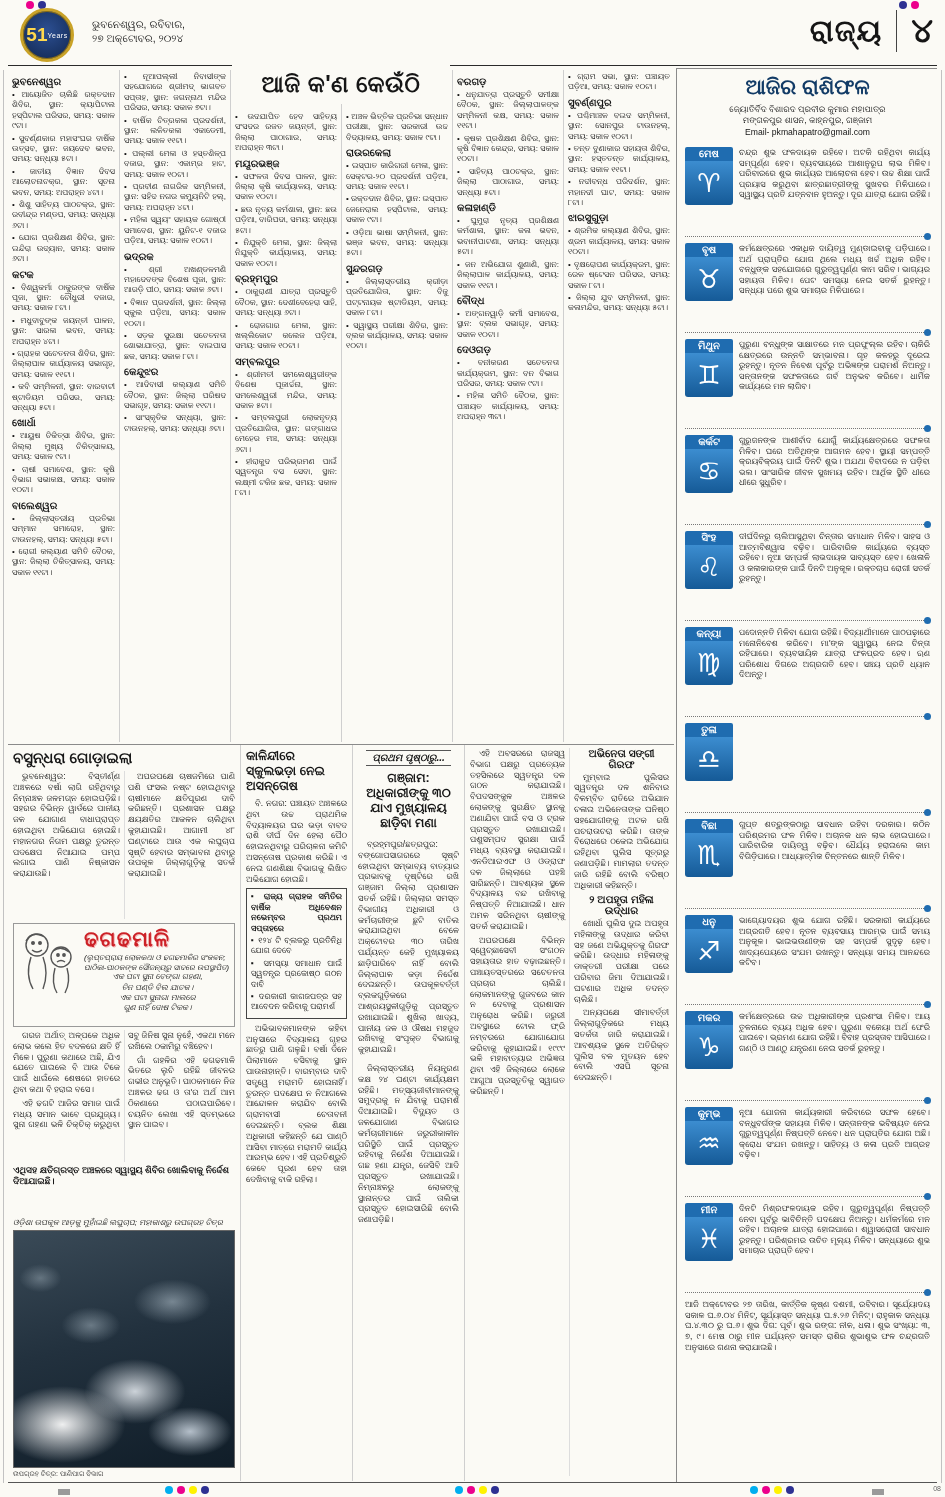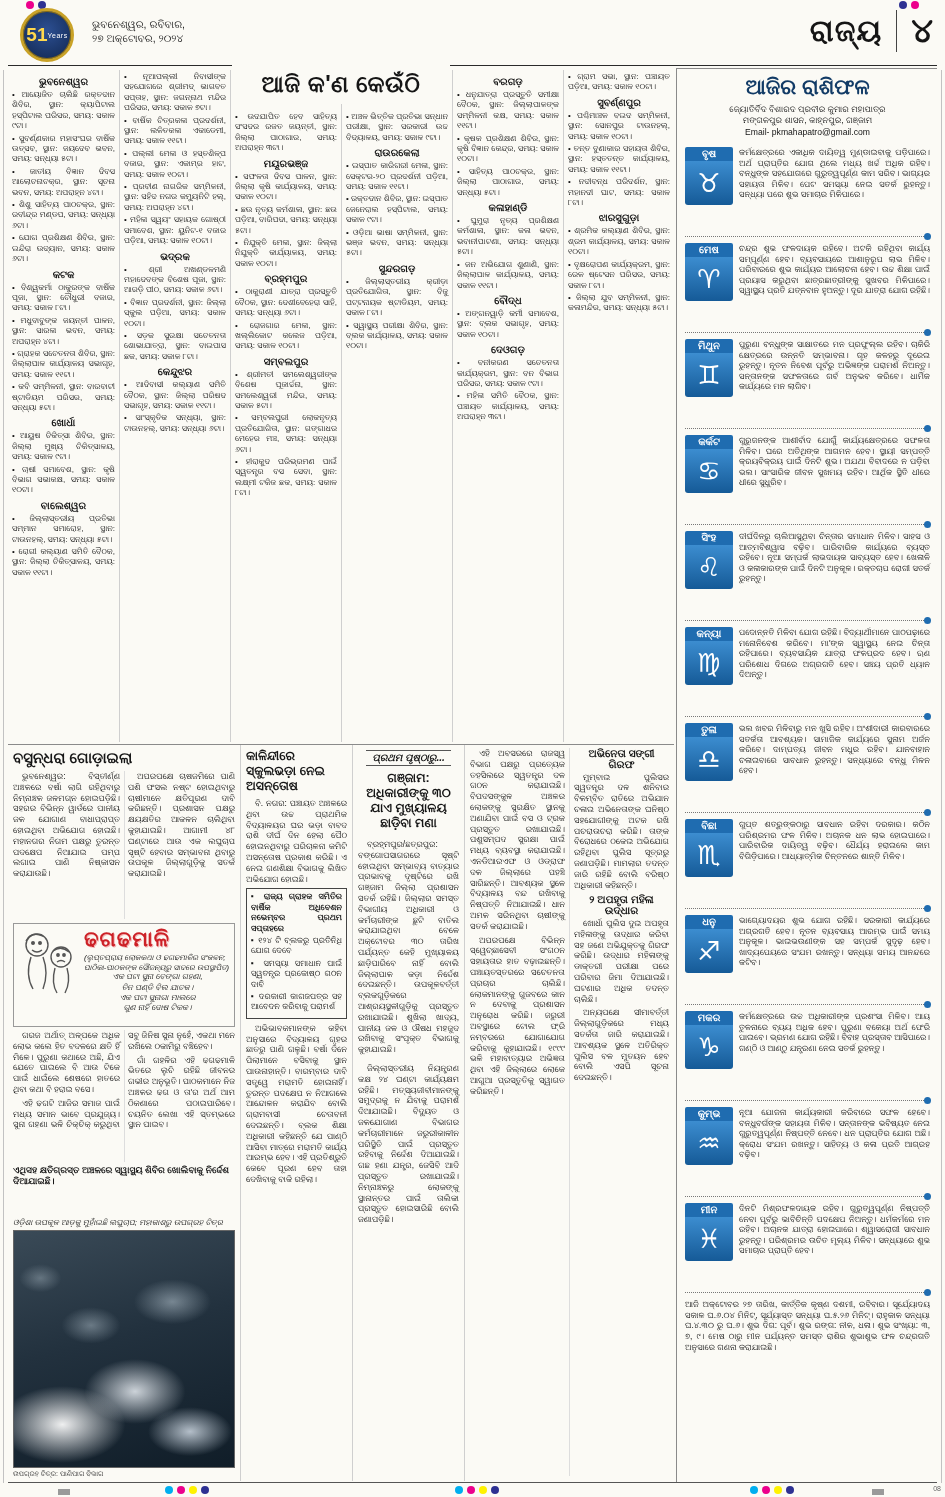--- a/index.html
+++ b/index.html
@@ -33,21 +33,21 @@
   .page-number { font-size:34px; font-weight:bold; }
 
   
   .listings { position:absolute; left:8px; top:70px; width:666px; height:672px; display:flex; overflow:hidden; }
   .list-col { flex:0 0 111px; padding:2px 4px 0 4px; overflow:hidden; }
   .list-col + .list-col { border-left:1px solid #cfcfcf; }
   .list-col.offset { padding-top:42px; }
   .listings-title { position:absolute; left:232px; top:64px; width:218px; height:40px; z-index:2;
           background:#fbfaf5; display:flex; align-items:center; justify-content:center;
           font-size:23px; font-weight:bold; letter-spacing:.5px; }
-  .district-heading { font-size:10px; font-weight:bold; text-align:center; margin:4px 0 2px; }
+  .district-heading { font-size:10px; font-weight:bold; text-align:left; margin:4px 0 2px; }
   .list-item { font-size:8px; line-height:10.4px; text-align:justify; margin-bottom:2px; }
 
   
   .bottom { position:absolute; left:8px; top:744px; width:666px; height:737px;
             border-top:1px solid #8a8a8a; display:flex; overflow:hidden; }
   .bcol { padding:3px 5px; overflow:hidden; height:100%; }
   .bcol + .bcol { border-left:1px solid #cfcfcf; }
   .bcolA { flex:0 0 232px; display:flex; flex-direction:column; }
   .bcolB { flex:0 0 112px; }
   .bcolC { flex:0 0 112px; }
@@ -327,34 +327,34 @@
   </div>
 
   <div class="sidebar">
     <div class="h-title">ଆଜିର ରାଶିଫଳ</div>
     <div class="h-intro">ଜ୍ୟୋତିର୍ବିଦ ବିଶାରଦ ପ୍ରବୀର କୁମାର ମହାପାତ୍ର</div>
     <div class="h-intro">ମଙ୍ଗଳପୁର ଶାସନ, କାହ୍ନପୁର, ଗଞ୍ଜାମ</div>
     <div class="h-email">Email- pkmahapatro@gmail.com</div>
     <div id="signs">
         <div class="sign-row">
           <div class="sign-badge">
+            <div class="sign-name">ମେଷ</div>
+            <div class="sign-icon">♈</div>
+          </div>
+          <div class="sign-text">ଚନ୍ଦ୍ର ଶୁଭ ଫଳଦାୟକ ରହିବେ। ଅଟକି ରହିଥିବା କାର୍ଯ୍ୟ ସମ୍ପୂର୍ଣ୍ଣ ହେବ। ବ୍ୟବସାୟରେ ଆଶାନୁରୂପ ଲାଭ ମିଳିବ। ପରିବାରରେ ଶୁଭ କାର୍ଯ୍ୟର ଆଲୋଚନା ହେବ। ଉଚ୍ଚ ଶିକ୍ଷା ପାଇଁ ପ୍ରୟାସ କରୁଥିବା ଛାତ୍ରଛାତ୍ରୀଙ୍କୁ ସୁଖବର ମିଳିପାରେ। ସ୍ୱାସ୍ଥ୍ୟ ପ୍ରତି ଯତ୍ନବାନ ହୁଅନ୍ତୁ। ଦୂର ଯାତ୍ରା ଯୋଗ ରହିଛି।</div>
+        </div>
+        <div class="sign-row">
+          <div class="sign-badge">
             <div class="sign-name">ବୃଷ</div>
             <div class="sign-icon">♉</div>
           </div>
           <div class="sign-text">କର୍ମକ୍ଷେତ୍ରରେ ଏକାଧିକ ଦାୟିତ୍ୱ ମୁଣ୍ଡାଇବାକୁ ପଡ଼ିପାରେ। ଅର୍ଥ ପ୍ରାପ୍ତିର ଯୋଗ ଥିଲେ ମଧ୍ୟ ଖର୍ଚ୍ଚ ଅଧିକ ରହିବ। ବନ୍ଧୁଙ୍କ ସହଯୋଗରେ ଗୁରୁତ୍ୱପୂର୍ଣ୍ଣ କାମ ସରିବ। ଭାଗ୍ୟର ସହାୟତା ମିଳିବ। ପେଟ ସମସ୍ୟା ନେଇ ସତର୍କ ରୁହନ୍ତୁ। ସନ୍ଧ୍ୟା ପରେ ଶୁଭ ସମାଚାର ମିଳିପାରେ।</div>
         </div>
         <div class="sign-row">
           <div class="sign-badge">
-            <div class="sign-name">ମେଷ</div>
-            <div class="sign-icon">♈</div>
-          </div>
-          <div class="sign-text">ଚନ୍ଦ୍ର ଶୁଭ ଫଳଦାୟକ ରହିବେ। ଅଟକି ରହିଥିବା କାର୍ଯ୍ୟ ସମ୍ପୂର୍ଣ୍ଣ ହେବ। ବ୍ୟବସାୟରେ ଆଶାନୁରୂପ ଲାଭ ମିଳିବ। ପରିବାରରେ ଶୁଭ କାର୍ଯ୍ୟର ଆଲୋଚନା ହେବ। ଉଚ୍ଚ ଶିକ୍ଷା ପାଇଁ ପ୍ରୟାସ କରୁଥିବା ଛାତ୍ରଛାତ୍ରୀଙ୍କୁ ସୁଖବର ମିଳିପାରେ। ସ୍ୱାସ୍ଥ୍ୟ ପ୍ରତି ଯତ୍ନବାନ ହୁଅନ୍ତୁ। ଦୂର ଯାତ୍ରା ଯୋଗ ରହିଛି।</div>
-        </div>
-        <div class="sign-row">
-          <div class="sign-badge">
             <div class="sign-name">ମିଥୁନ</div>
             <div class="sign-icon">♊</div>
           </div>
           <div class="sign-text">ପୁରୁଣା ବନ୍ଧୁଙ୍କ ସାକ୍ଷାତରେ ମନ ପ୍ରଫୁଲ୍ଲ ରହିବ। ଚାକିରି କ୍ଷେତ୍ରରେ ଉନ୍ନତି ସମ୍ଭାବନା। ଗୃହ କଳହରୁ ଦୂରେଇ ରୁହନ୍ତୁ। ନୂତନ ନିବେଶ ପୂର୍ବରୁ ଅଭିଜ୍ଞଙ୍କ ପରାମର୍ଶ ନିଅନ୍ତୁ। ସନ୍ତାନଙ୍କ ସଫଳତାରେ ଗର୍ବ ଅନୁଭବ କରିବେ। ଧାର୍ମିକ କାର୍ଯ୍ୟରେ ମନ ଲାଗିବ।</div>
         </div>
         <div class="sign-row">
           <div class="sign-badge">
             <div class="sign-name">କର୍କଟ</div>
             <div class="sign-icon">♋</div>
           </div>
@@ -372,21 +372,20 @@
             <div class="sign-name">କନ୍ୟା</div>
             <div class="sign-icon">♍</div>
           </div>
           <div class="sign-text">ପଦୋନ୍ନତି ମିଳିବା ଯୋଗ ରହିଛି। ବିଦ୍ୟାର୍ଥୀମାନେ ପାଠପଢ଼ାରେ ମନୋନିବେଶ କରିବେ। ମା'ଙ୍କ ସ୍ୱାସ୍ଥ୍ୟ ନେଇ ଚିନ୍ତା ରହିପାରେ। ବ୍ୟବସାୟିକ ଯାତ୍ରା ଫଳପ୍ରଦ ହେବ। ଋଣ ପରିଶୋଧ ଦିଗରେ ଅଗ୍ରଗତି ହେବ। ସଞ୍ଚୟ ପ୍ରତି ଧ୍ୟାନ ଦିଅନ୍ତୁ।</div>
         </div>
         <div class="sign-row">
           <div class="sign-badge">
             <div class="sign-name">ତୁଳା</div>
             <div class="sign-icon">♎</div>
           </div>
-          <div class="sign-text">ଭଲ ଖବର ମିଳିବାରୁ ମନ ଖୁସି ରହିବ। ଅଂଶୀଦାରୀ କାରବାରରେ ସତର୍କତା ଆବଶ୍ୟକ। ସାମାଜିକ କାର୍ଯ୍ୟରେ ସୁନାମ ଅର୍ଜନ କରିବେ। ଦାମ୍ପତ୍ୟ ଜୀବନ ମଧୁର ରହିବ। ଯାନବାହାନ ଚଳାଇବାରେ ସାବଧାନ ରୁହନ୍ତୁ। ସନ୍ଧ୍ୟାରେ ବନ୍ଧୁ ମିଳନ ହେବ।</div>
         </div>
         <div class="sign-row">
           <div class="sign-badge">
             <div class="sign-name">ବିଛା</div>
             <div class="sign-icon">♏</div>
           </div>
           <div class="sign-text">ଗୁପ୍ତ ଶତ୍ରୁଙ୍କଠାରୁ ସାବଧାନ ରହିବା ଦରକାର। କଠିନ ପରିଶ୍ରମର ଫଳ ମିଳିବ। ଅଚାନକ ଧନ ଲାଭ ହୋଇପାରେ। ପାରିବାରିକ ଦାୟିତ୍ୱ ବଢ଼ିବ। ଧୈର୍ଯ୍ୟ ହରାଇଲେ କାମ ବିଗିଡ଼ିପାରେ। ଆଧ୍ୟାତ୍ମିକ ଚିନ୍ତନରେ ଶାନ୍ତି ମିଳିବ।</div>
         </div>
         <div class="sign-row">
           <div class="sign-badge">

